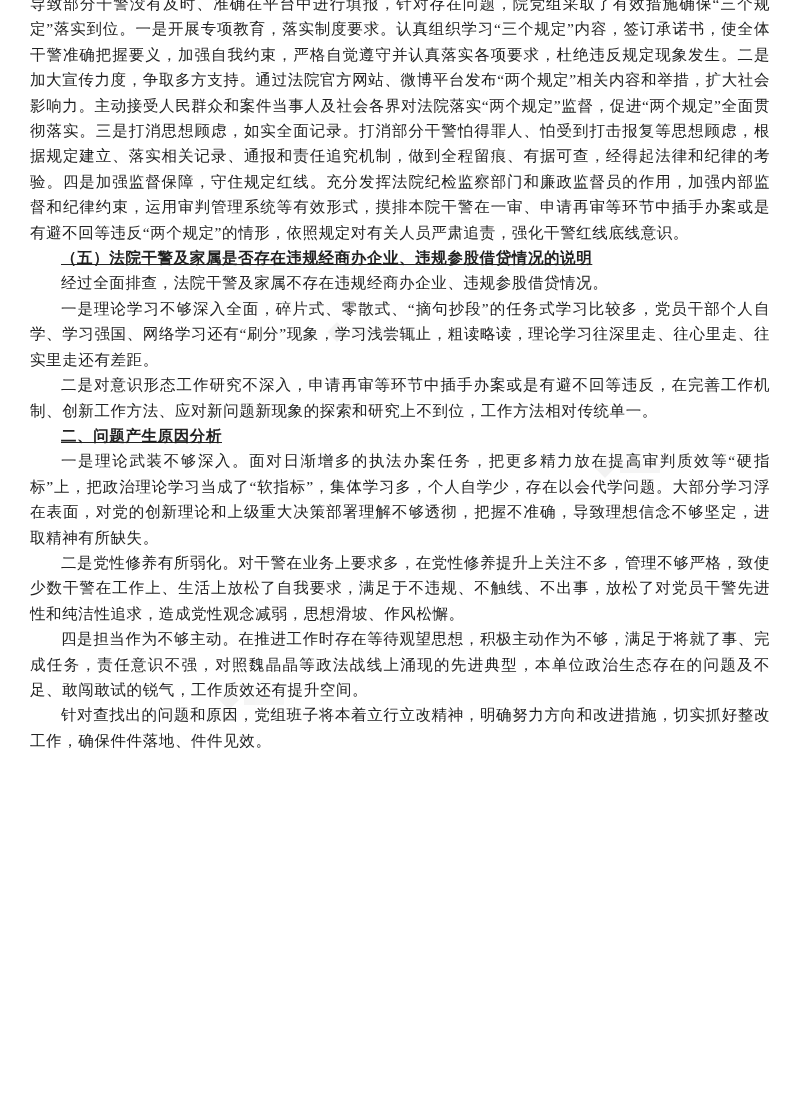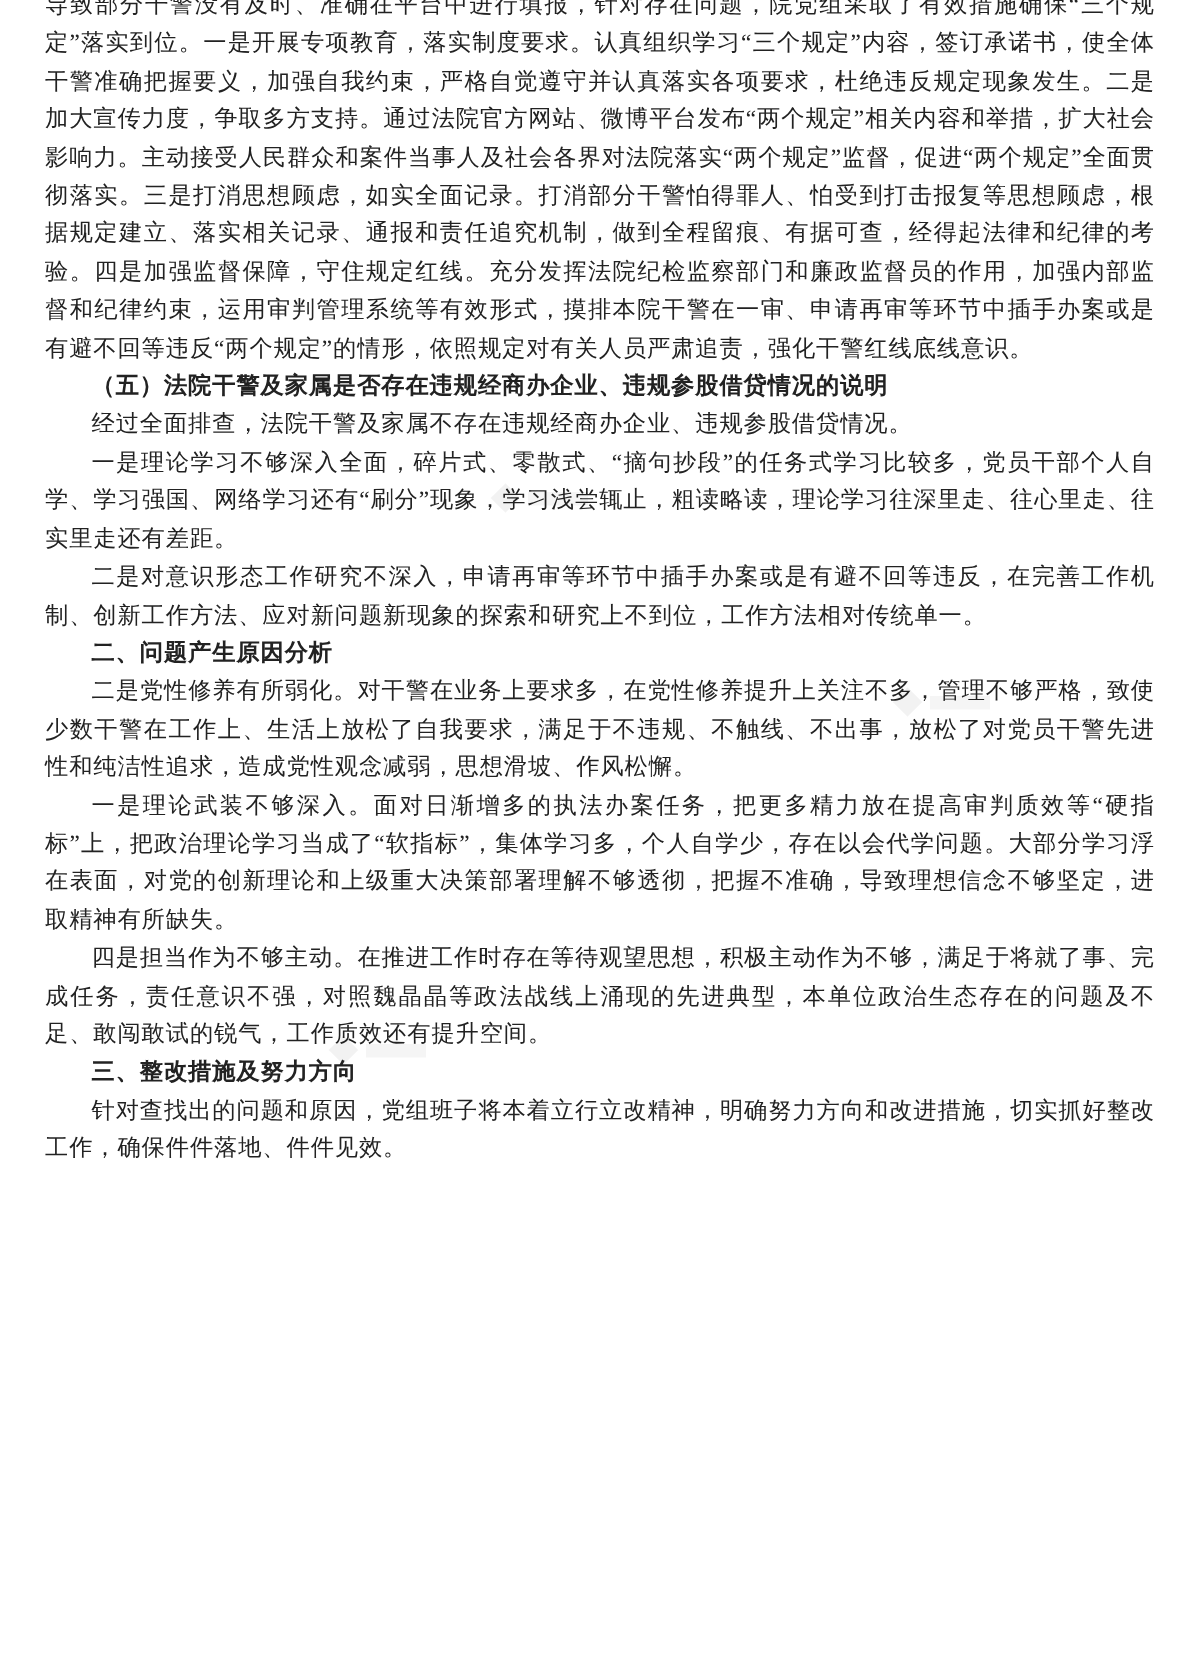--- a/index.html
+++ b/index.html
@@ -28,20 +28,21 @@
   }
   .doc p {
     margin: 0;
     text-indent: 2em;
   }
   .doc p.p-cont {
     text-indent: 0;
   }
   .doc p.h {
     font-weight: bold;
+    text-decoration: underline;
   }
   .footer {
     position: absolute;
     z-index: 2;
     left: 0;
     right: 0;
     bottom: 42px;
     text-align: center;
     font-weight: bold;
     color: #9b9b9b;
@@ -95,19 +96,18 @@
       <div class="wm" style="left: 640px; top: 838px;"></div>
       <div class="wm" style="left: 384px; top: 1066px;"></div>
     </div>
   <div class="doc" id="doc-body">
       <p class="p-cont">导致部分干警没有及时、准确在平台中进行填报，针对存在问题，院党组采取了有效措施确保“三个规定”落实到位。一是开展专项教育，落实制度要求。认真组织学习“三个规定”内容，签订承诺书，使全体干警准确把握要义，加强自我约束，严格自觉遵守并认真落实各项要求，杜绝违反规定现象发生。二是加大宣传力度，争取多方支持。通过法院官方网站、微博平台发布“两个规定”相关内容和举措，扩大社会影响力。主动接受人民群众和案件当事人及社会各界对法院落实“两个规定”监督，促进“两个规定”全面贯彻落实。三是打消思想顾虑，如实全面记录。打消部分干警怕得罪人、怕受到打击报复等思想顾虑，根据规定建立、落实相关记录、通报和责任追究机制，做到全程留痕、有据可查，经得起法律和纪律的考验。四是加强监督保障，守住规定红线。充分发挥法院纪检监察部门和廉政监督员的作用，加强内部监督和纪律约束，运用审判管理系统等有效形式，摸排本院干警在一审、申请再审等环节中插手办案或是有避不回等违反“两个规定”的情形，依照规定对有关人员严肃追责，强化干警红线底线意识。</p>
       <p class="h">（五）法院干警及家属是否存在违规经商办企业、违规参股借贷情况的说明</p>
       <p class="p">经过全面排查，法院干警及家属不存在违规经商办企业、违规参股借贷情况。</p>
       <p class="p">一是理论学习不够深入全面，碎片式、零散式、“摘句抄段”的任务式学习比较多，党员干部个人自学、学习强国、网络学习还有“刷分”现象，学习浅尝辄止，粗读略读，理论学习往深里走、往心里走、往实里走还有差距。</p>
       <p class="p">二是对意识形态工作研究不深入，申请再审等环节中插手办案或是有避不回等违反，在完善工作机制、创新工作方法、应对新问题新现象的探索和研究上不到位，工作方法相对传统单一。</p>
       <p class="h">二、问题产生原因分析</p>
+      <p class="p">一是理论武装不够深入。面对日渐增多的执法办案任务，把更多精力放在提高审判质效等“硬指标”上，把政治理论学习当成了“软指标”，集体学习多，个人自学少，存在以会代学问题。大部分学习浮在表面，对党的创新理论和上级重大决策部署理解不够透彻，把握不准确，导致理想信念不够坚定，进取精神有所缺失。</p>
       <p class="p">二是党性修养有所弱化。对干警在业务上要求多，在党性修养提升上关注不多，管理不够严格，致使少数干警在工作上、生活上放松了自我要求，满足于不违规、不触线、不出事，放松了对党员干警先进性和纯洁性追求，造成党性观念减弱，思想滑坡、作风松懈。</p>
-      <p class="p">一是理论武装不够深入。面对日渐增多的执法办案任务，把更多精力放在提高审判质效等“硬指标”上，把政治理论学习当成了“软指标”，集体学习多，个人自学少，存在以会代学问题。大部分学习浮在表面，对党的创新理论和上级重大决策部署理解不够透彻，把握不准确，导致理想信念不够坚定，进取精神有所缺失。</p>
       <p class="p">四是担当作为不够主动。在推进工作时存在等待观望思想，积极主动作为不够，满足于将就了事、完成任务，责任意识不强，对照魏晶晶等政法战线上涌现的先进典型，本单位政治生态存在的问题及不足、敢闯敢试的锐气，工作质效还有提升空间。</p>
-      <p class="h">三、整改措施及努力方向</p>
       <p class="p">针对查找出的问题和原因，党组班子将本着立行立改精神，明确努力方向和改进措施，切实抓好整改工作，确保件件落地、件件见效。</p>
     </div>
 </div>
 
 </body></html>

